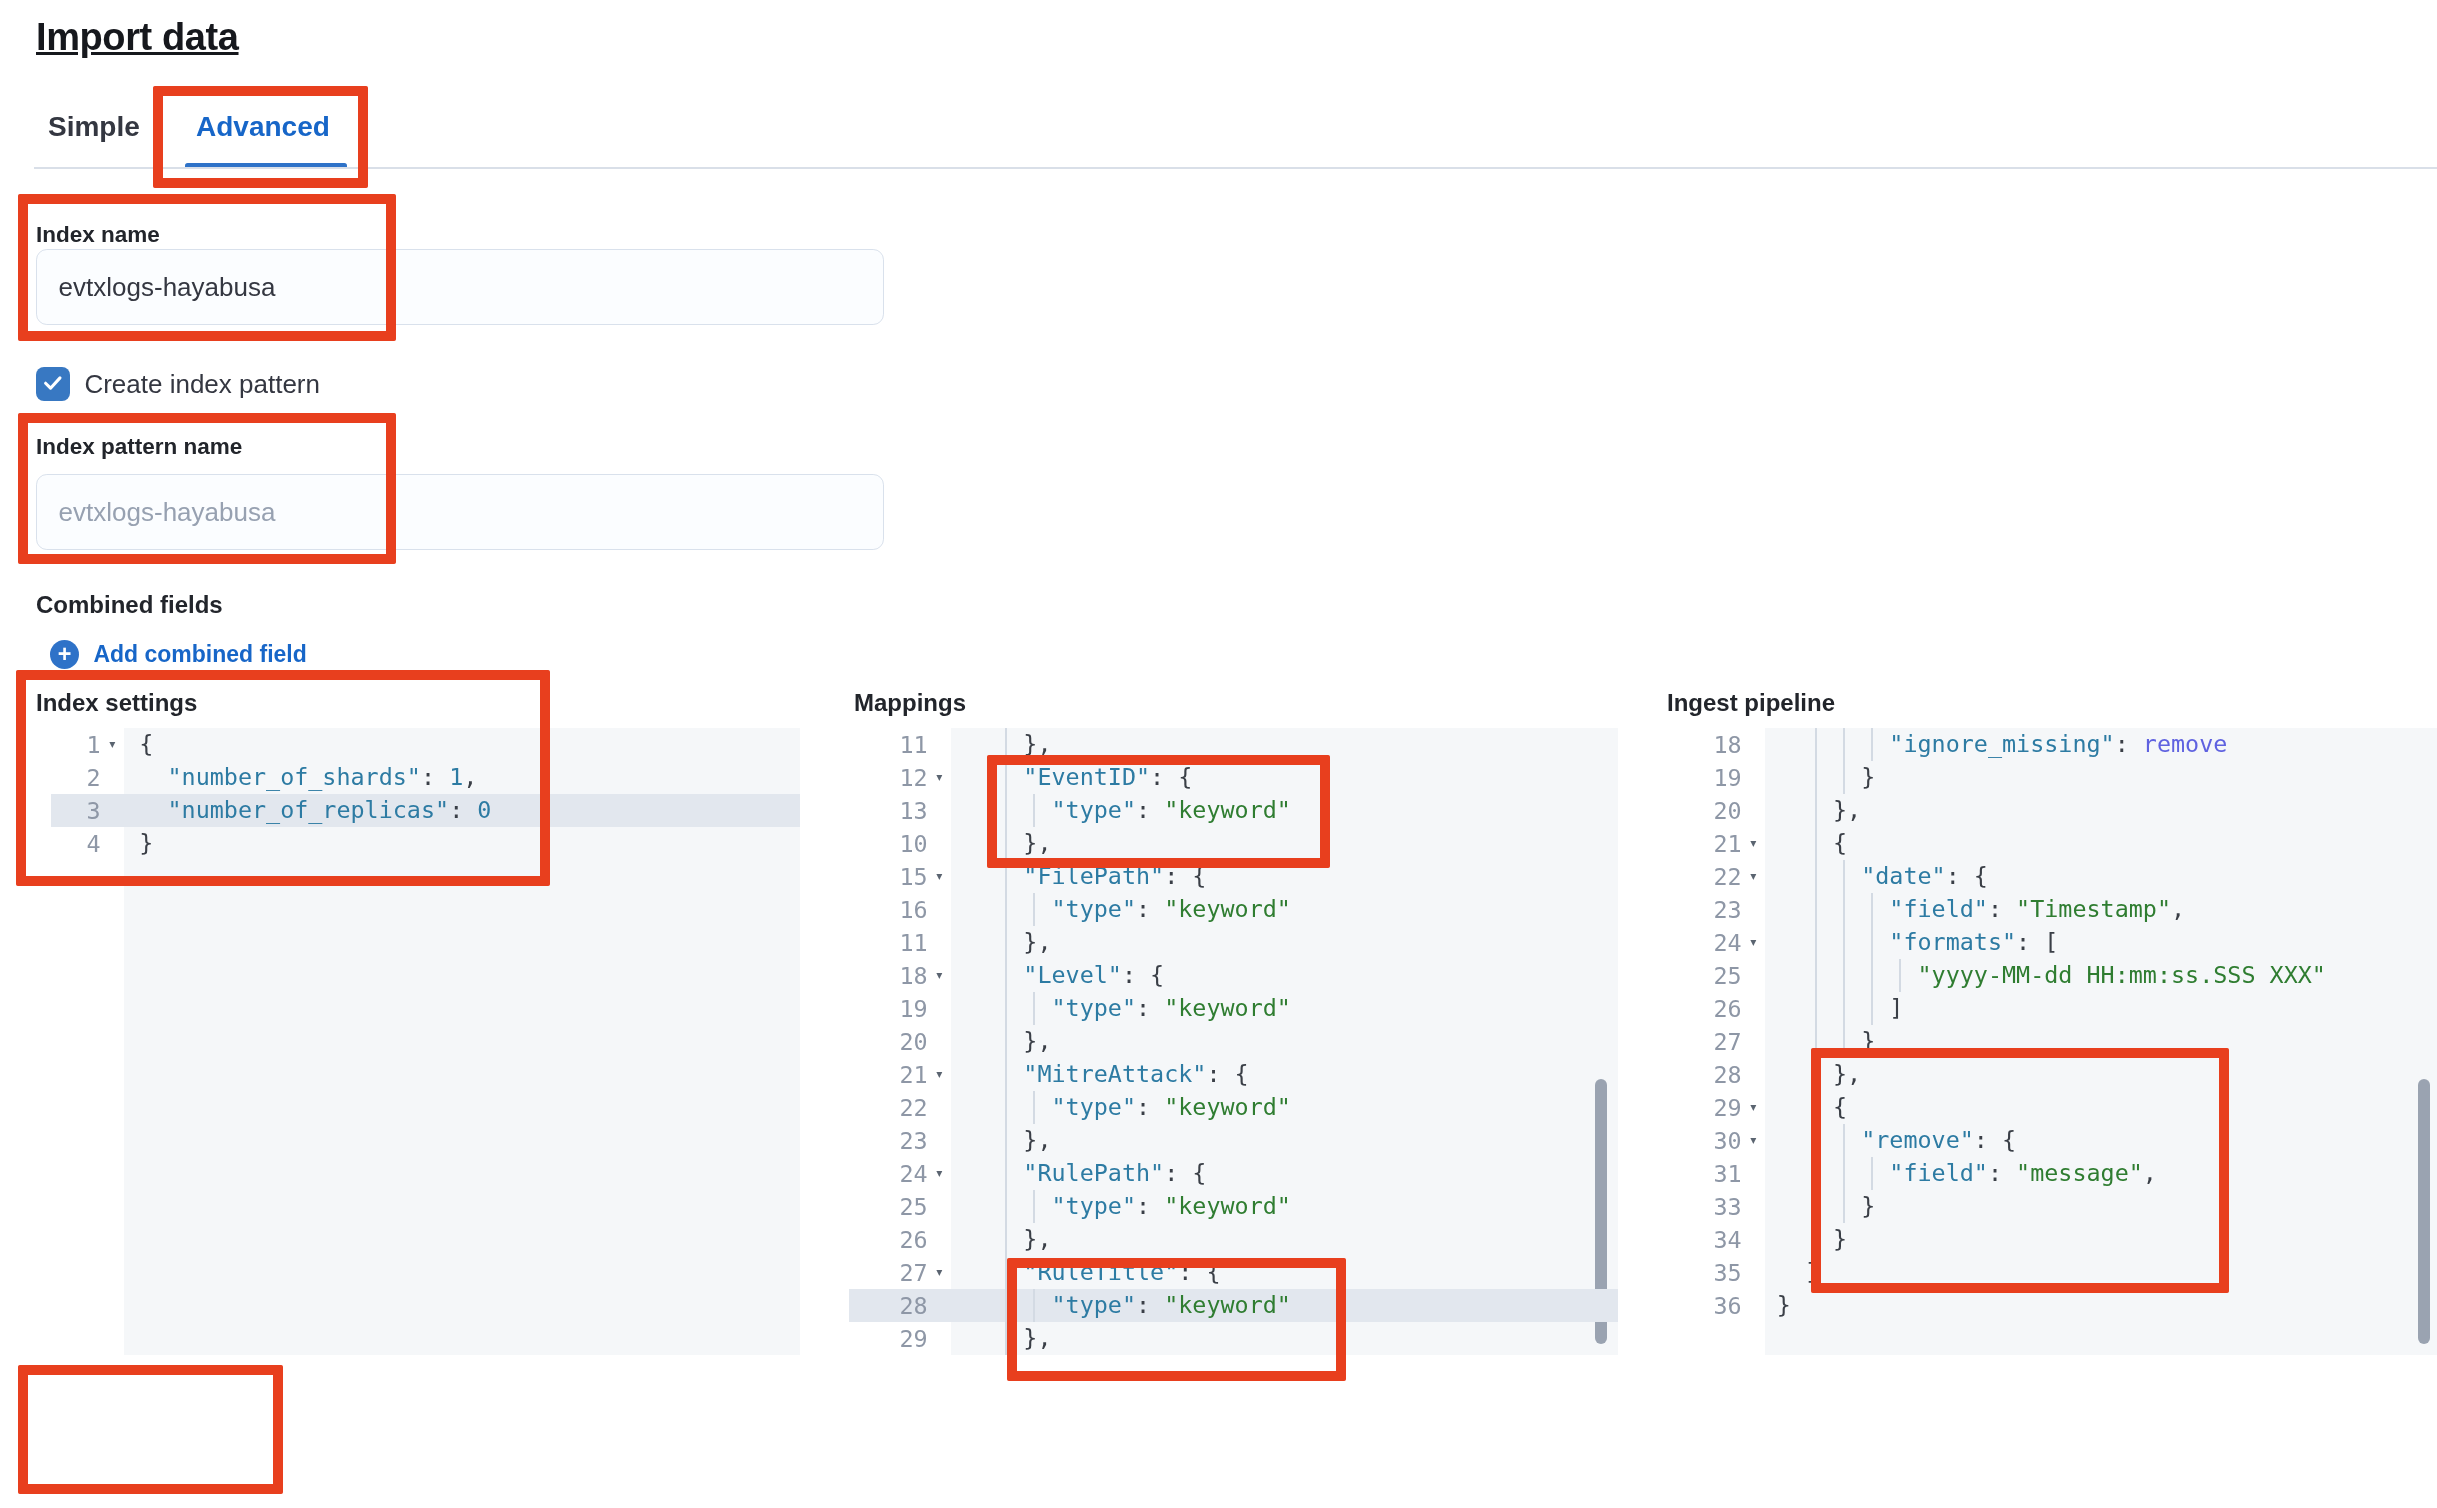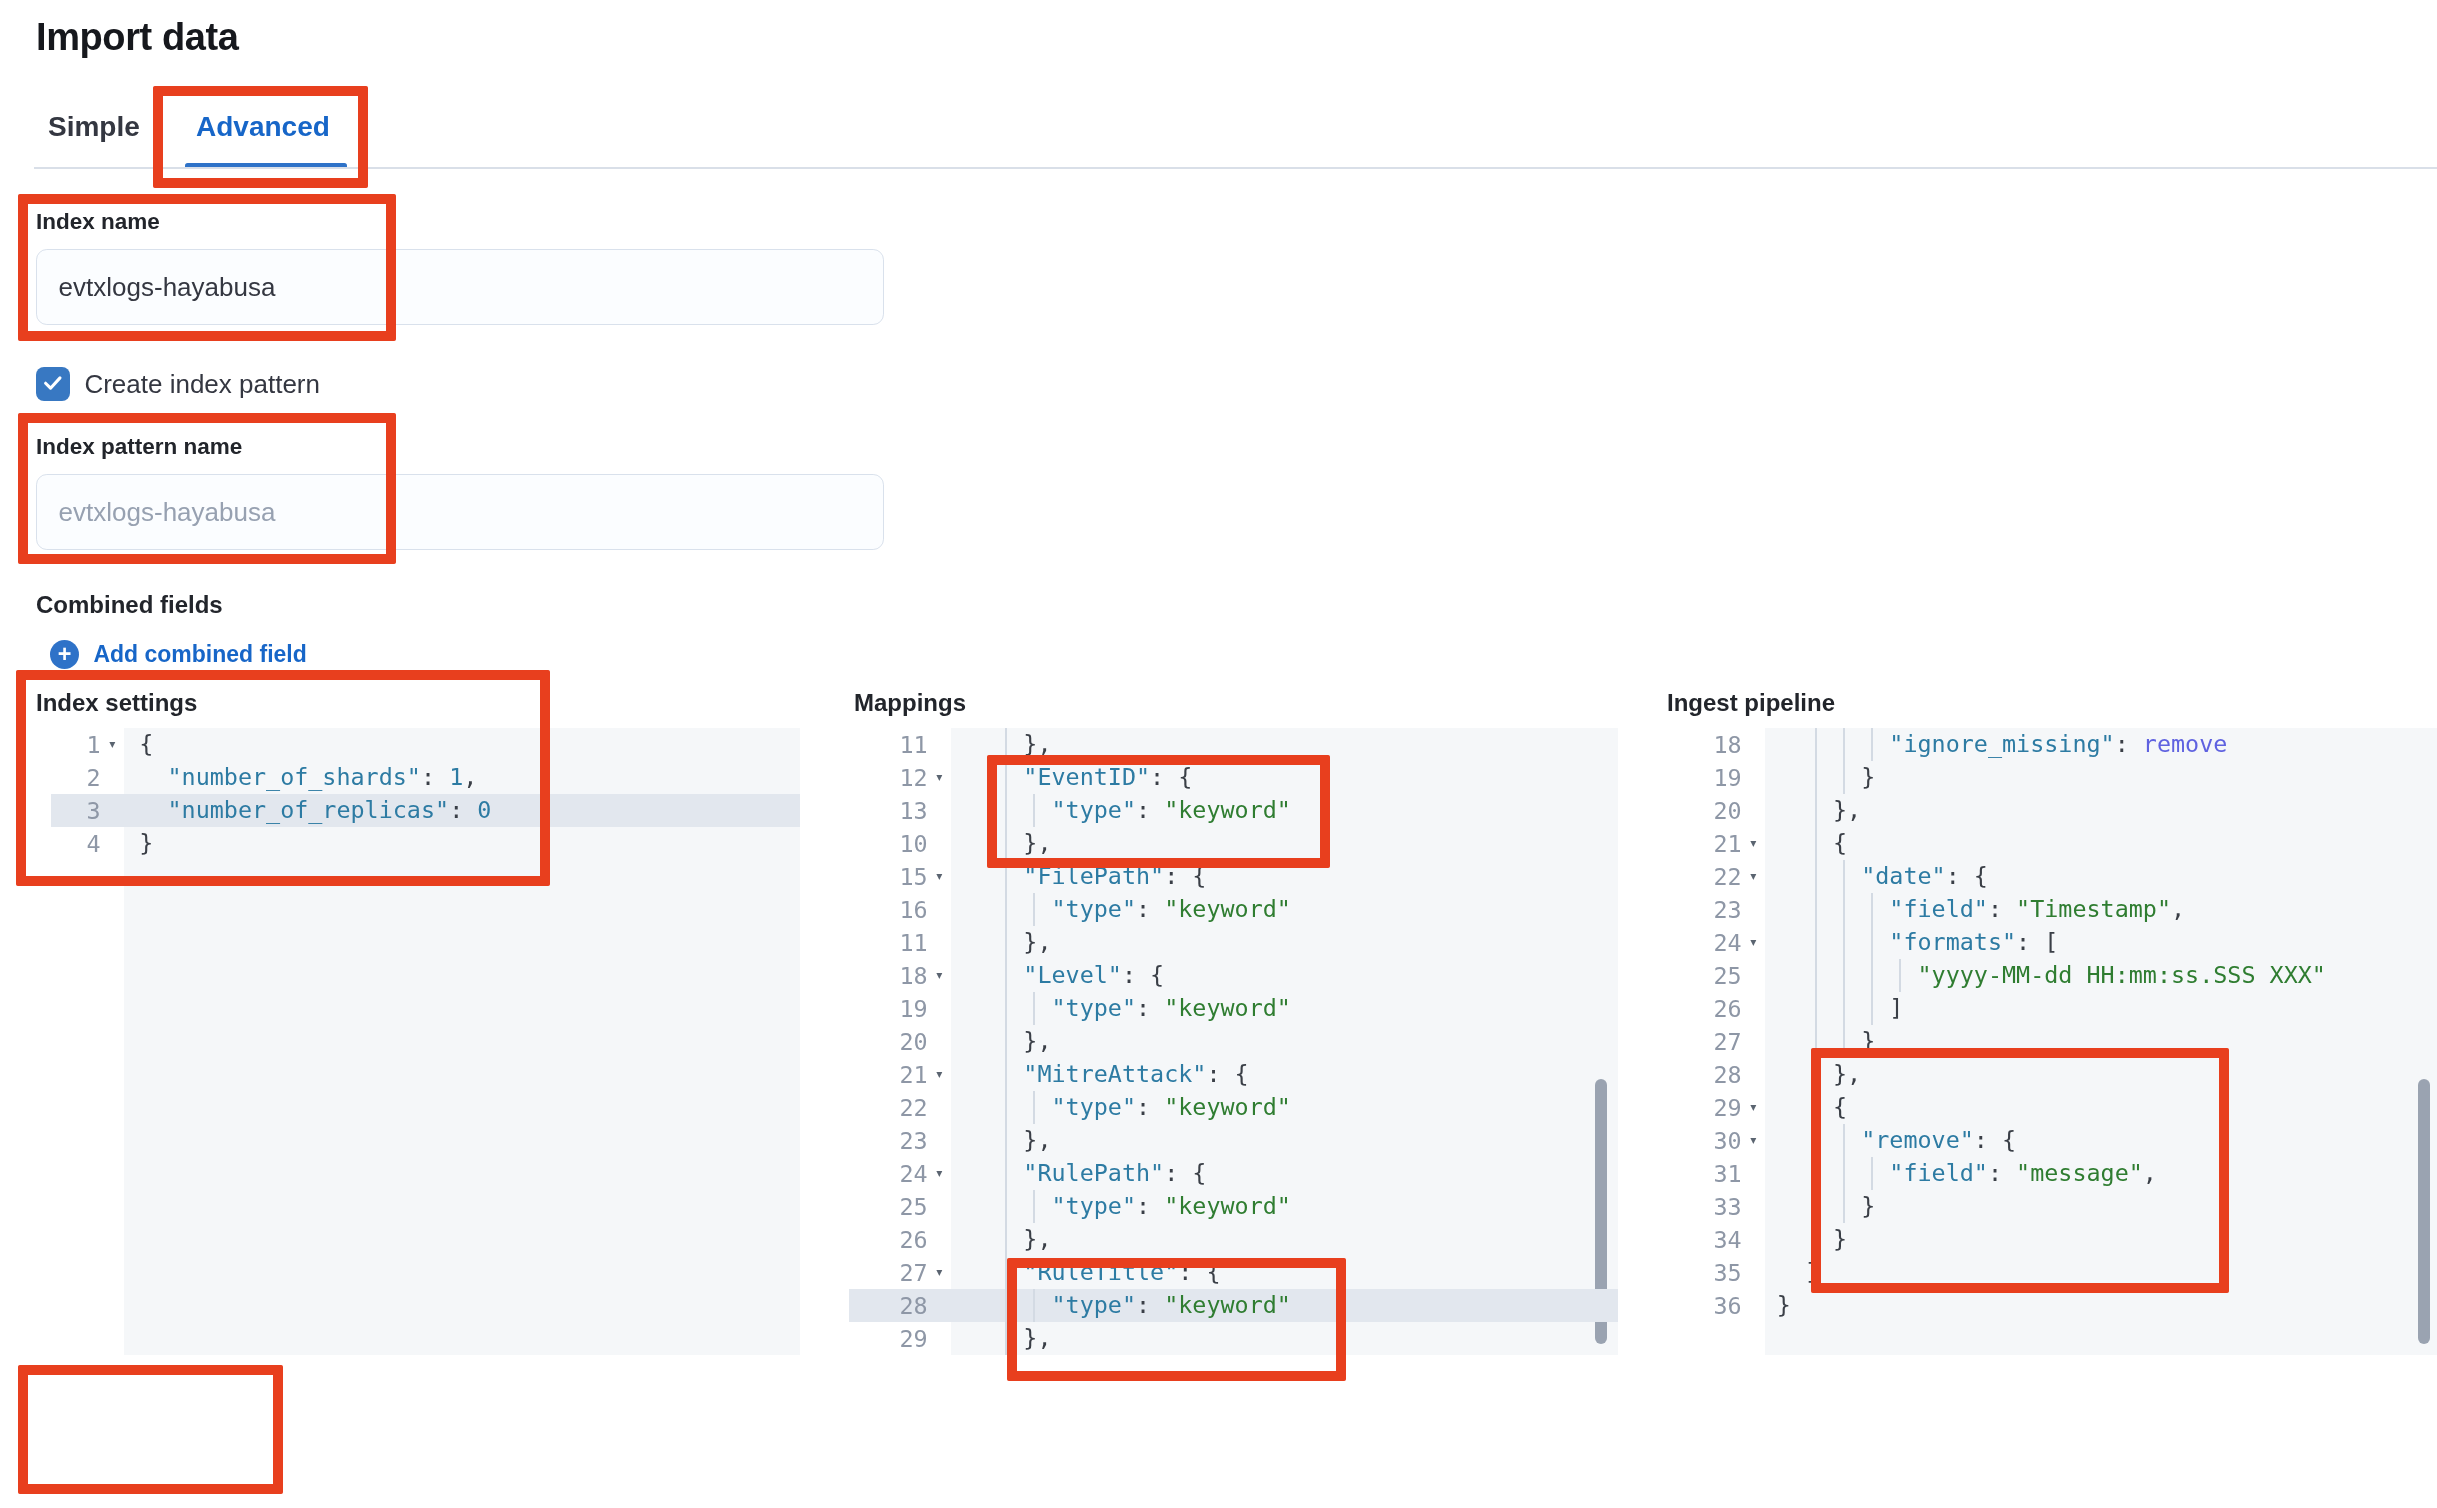--- a/index.html
+++ b/index.html
@@ -1,29 +1,29 @@
 <!DOCTYPE html>
 <html style="font-size:14.4px"><head>
 <meta charset="utf-8">
 <style>
   html,body{margin:0;padding:0;background:#ffffff;}
   body{font-family:"Liberation Sans",sans-serif;color:#1a1c21;}
   #canvas{position:relative;width:2438px;height:1508px;background:#fff;overflow:hidden;}
 
   
-  .page-title{position:absolute;left:36px;top:16px;font-size:38px;font-weight:700;letter-spacing:-0.4px;color:#16181d;}
+  .page-title{position:absolute;left:36px;top:16px;font-size:38px;font-weight:700;letter-spacing:-0.4px;color:#16181d;text-decoration:underline;}
   .tab{position:absolute;top:111px;font-size:28px;font-weight:700;cursor:pointer;}
   .tab-simple{left:48px;color:#343741;}
   .tab-advanced{left:196px;color:#1766c8;}
   .tab-underline{position:absolute;left:185px;top:163px;width:162px;height:6.3px;background:#2e72c8;border-radius:2.7px;}
   .tabs-divider{position:absolute;left:34px;top:167px;width:2404px;height:1.8px;background:#d9dfe8;}
 
   
   .field-label{position:absolute;left:36px;font-size:22.5px;font-weight:700;color:#22252b;}
-  .lbl-index-name{top:209px;}
+  .lbl-index-name{top:222px;}
   .lbl-index-pattern{top:434px;}
   .text-input{position:absolute;left:36px;width:848px;height:76px;background:#fbfdff;border:1.8px solid #d9e1ec;border-radius:10.8px;display:flex;align-items:center;padding:0 21.6px;box-sizing:border-box;font-size:26px;}
   .inp-index-name{top:249px;color:#343741;}
   .inp-index-pattern{top:474px;}
   .inp-index-pattern .ph{color:#97a1b1;}
 
   .checkbox-row{position:absolute;left:36px;top:367px;display:flex;align-items:center;}
   .checkbox{width:34px;height:34px;border-radius:8px;background:#3878c2;display:flex;align-items:center;justify-content:center;}
   .checkbox svg{width:21.6px;height:21.6px;}
   .checkbox-label{margin-left:14.4px;font-size:26px;color:#343741;}

